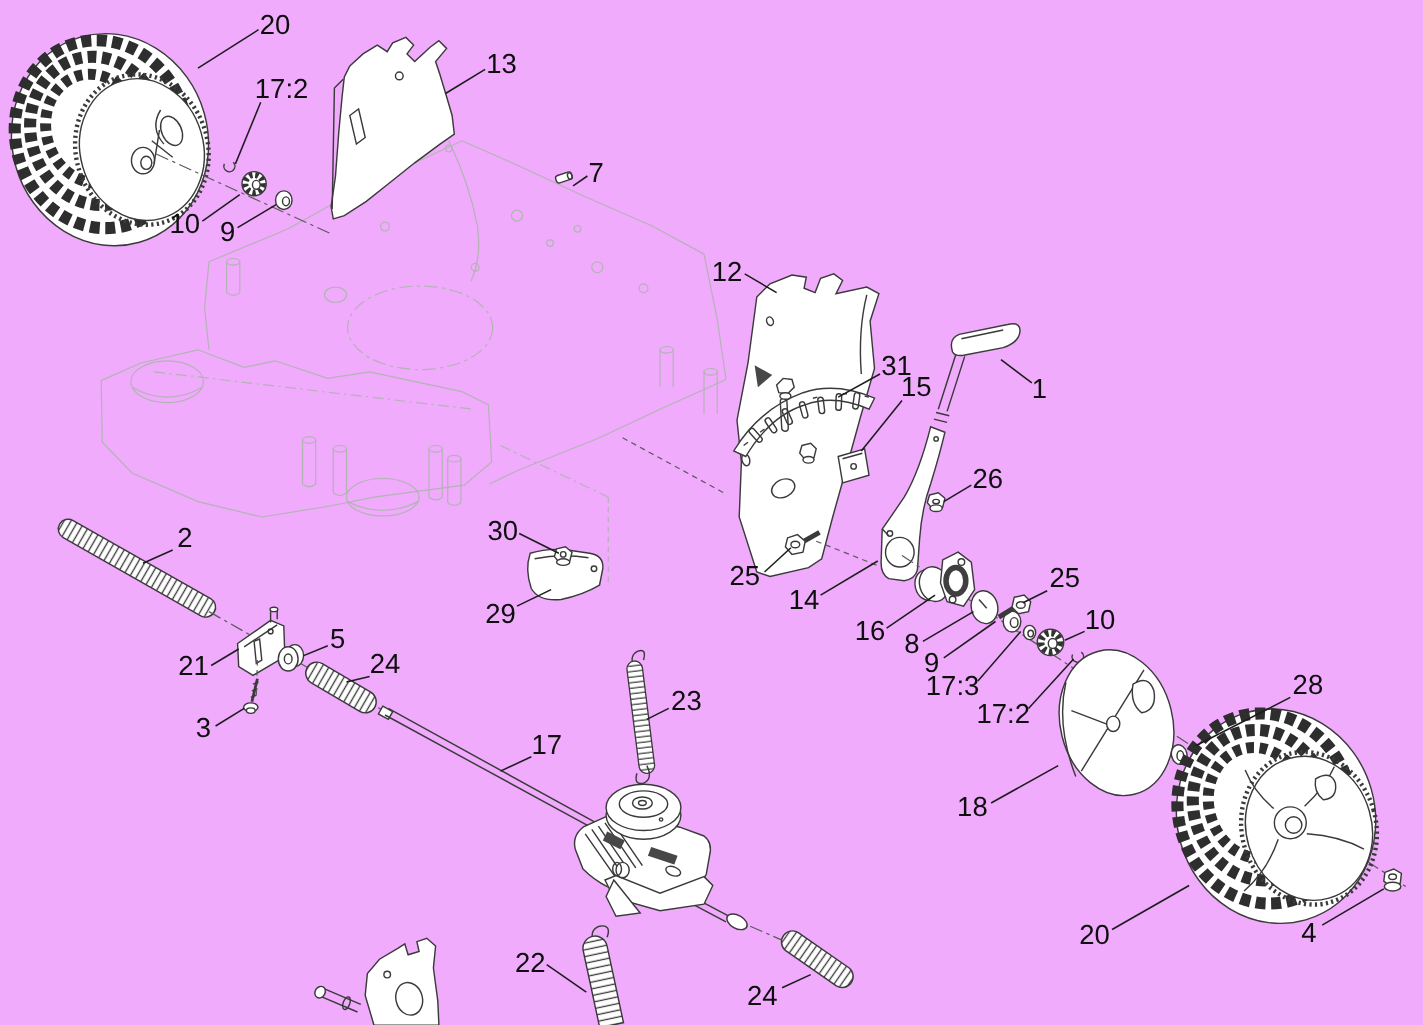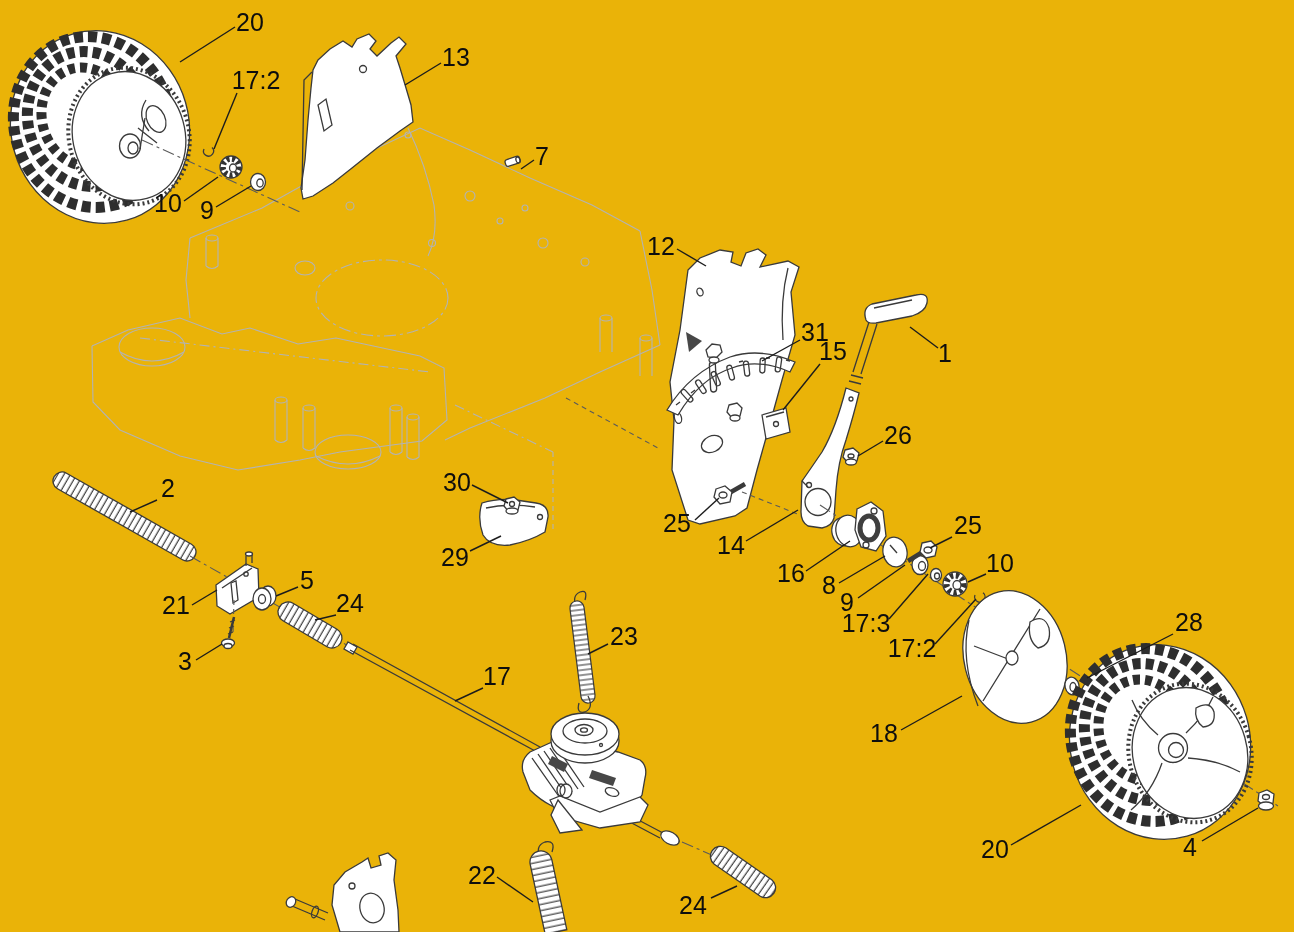--- a/index.html
+++ b/index.html
@@ -1,16 +1,16 @@
 <!DOCTYPE html>
 <html><head>
 <meta charset="utf-8">
 <style>
   html,body{margin:0;padding:0;background:#fff;}
-  #stage{position:relative;width:1294px;height:932px;background:#eab308;overflow:hidden;
+  #stage{position:relative;width:1294px;height:932px;background:#f0abfc;overflow:hidden;
          font-family:"Liberation Sans",sans-serif;}
   svg{position:absolute;left:0;top:0;}
   .ln{stroke:#3a3a3a;stroke-width:1.3;fill:none;}
   .fw{stroke:#3a3a3a;stroke-width:1.3;fill:#fff;}
   .faint{stroke:#b3b3b3;stroke-width:1.1;fill:none;}
   .axis{stroke:#5a5a5a;stroke-width:1.1;fill:none;stroke-dasharray:12 4 3 4;}
   .dash{stroke:#5a5a5a;stroke-width:1.1;fill:none;stroke-dasharray:5 4;}
   .leader{stroke:#1c1c1c;stroke-width:1.4;}
   .callout{font:400 25px "Liberation Sans",sans-serif;fill:#0e0e0e;}
   .dark{fill:#474747;stroke:none;}

